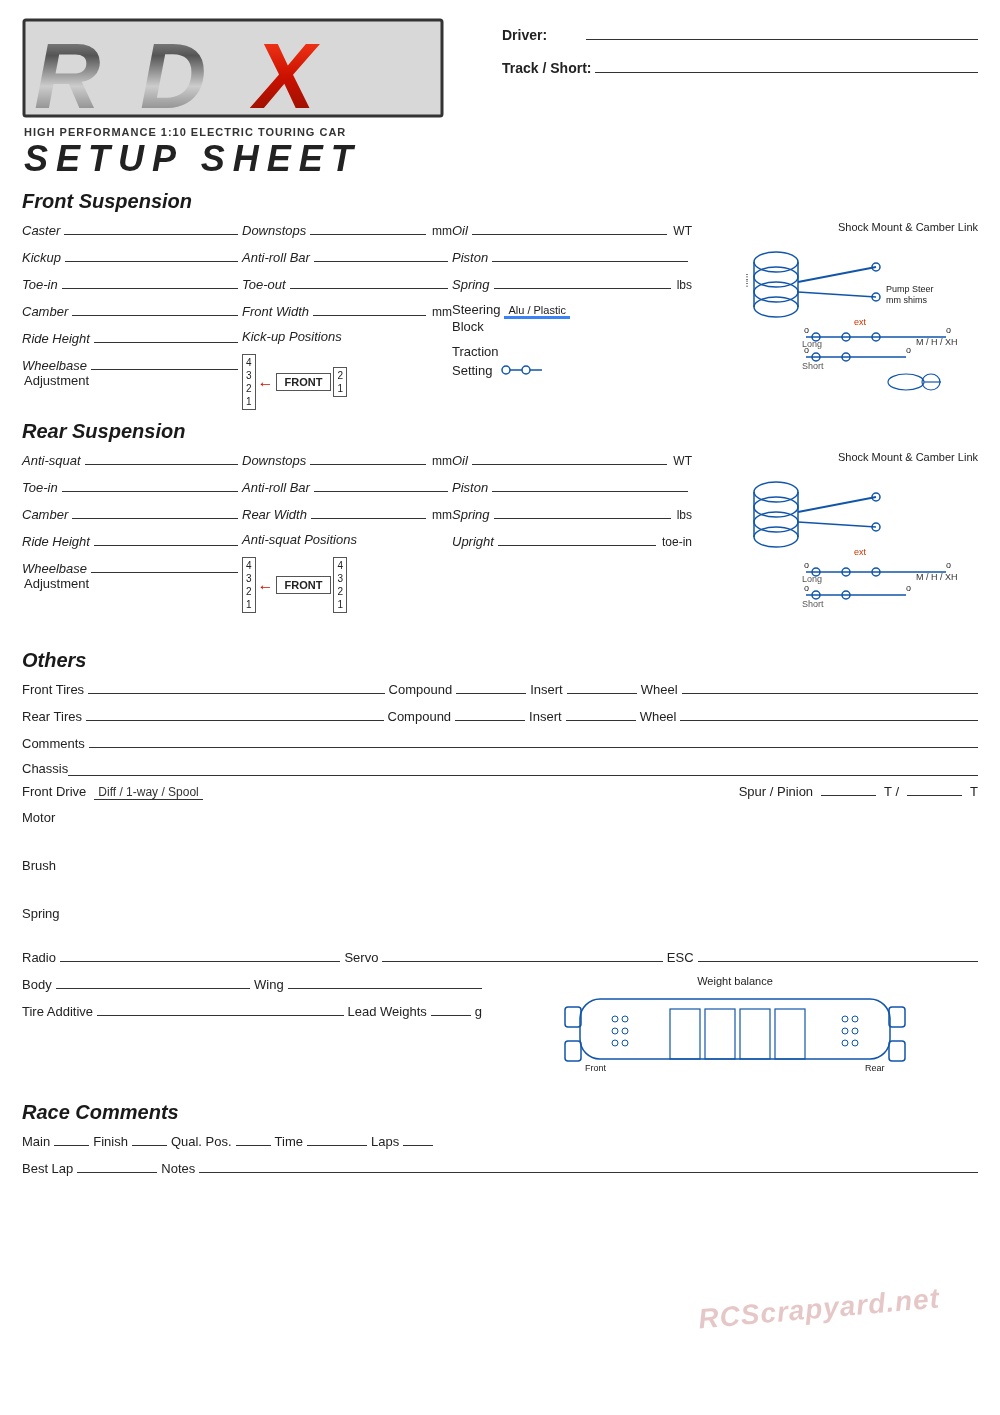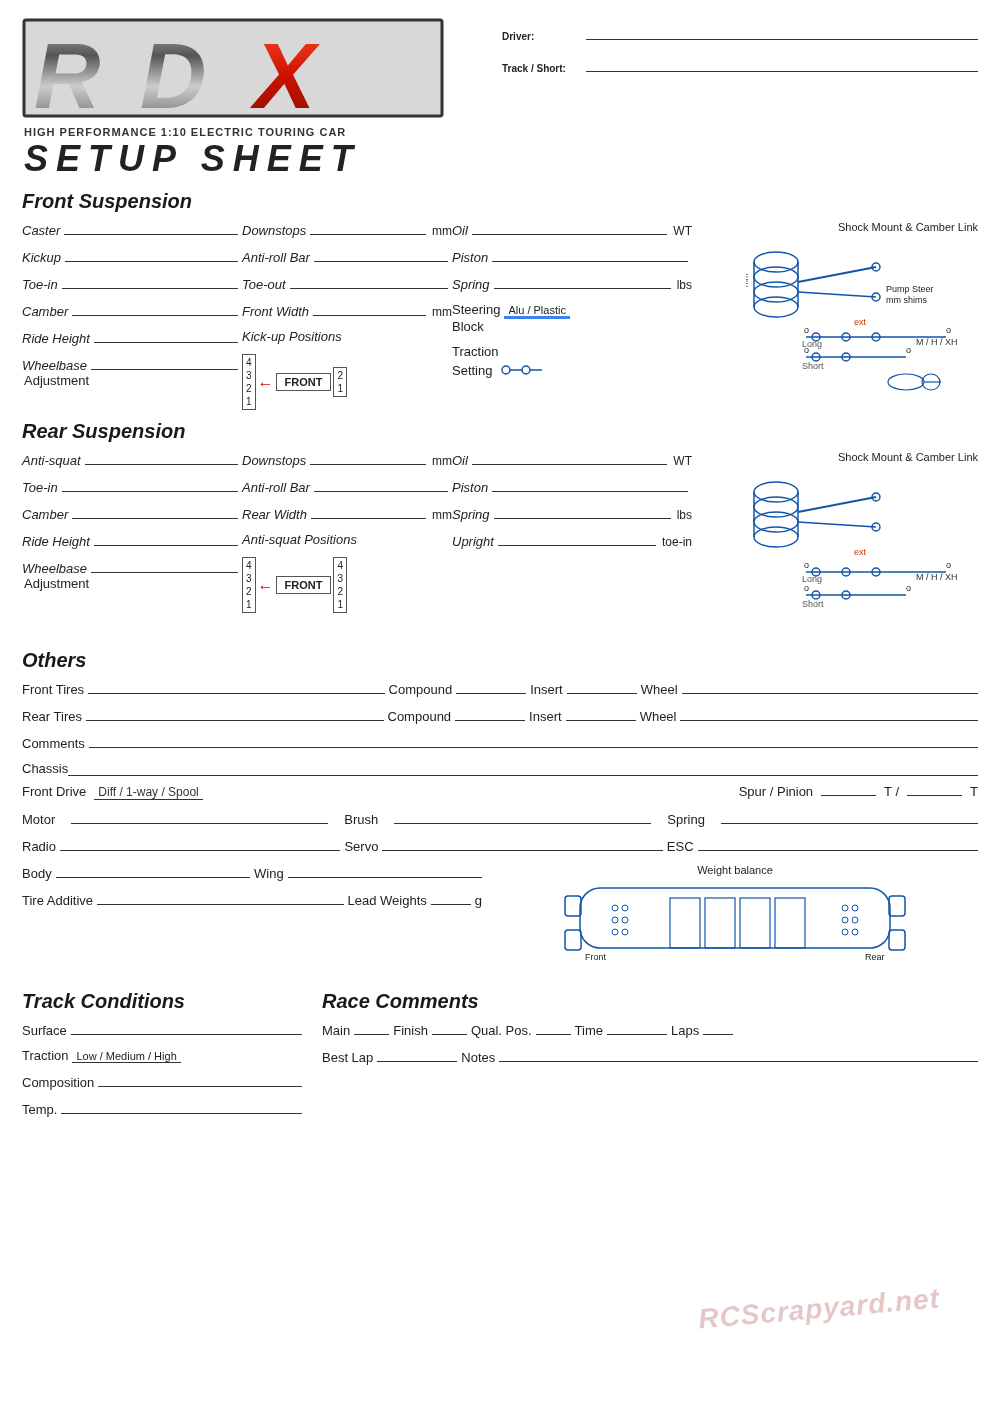--- a/index.html
+++ b/index.html
@@ -44,21 +44,21 @@
       letter-spacing: 8px;
       color: #222;
       margin-top: 0px;
       margin-left: 2px;
       font-family: Arial Black, Arial, sans-serif;
     }
     .info-fields {
       flex: 1;
       padding-left: 20px;
       padding-top: 6px;
-      font-size: 10px;
+      font-size: 14px;
     }
     .info-row {
       display: flex;
       align-items: baseline;
       margin-bottom: 14px;
     }
     .info-label {
       min-width: 80px;
       font-weight: 600;
     }
@@ -493,21 +493,21 @@
     <span>Front Drive</span>
     <span style="border-bottom:1px solid #333; font-size:12px; color:#333; padding: 0 4px;">Diff / 1-way / Spool</span>
     <div style="flex:1;"></div>
     <span>Spur / Pinion</span>
     <div style="border-bottom:1px solid #333; flex:0 0 55px; height:14px;"></div>
     <span>T /</span>
     <div style="border-bottom:1px solid #333; flex:0 0 55px; height:14px;"></div>
     <span>T</span>
   </div>
 
-  <div style="display:flex; align-items:baseline; margin-bottom:10px; font-size:13px; gap:16px;">
+  <div style="display:flex; align-items:baseline; margin-bottom:10px; font-size:13px; gap:16px;flex-direction:column;">
     <span>Motor</span>
     <div style="border-bottom:1px solid #333; flex:1; height:14px;"></div>
     <span>Brush</span>
     <div style="border-bottom:1px solid #333; flex:1; height:14px;"></div>
     <span>Spring</span>
     <div style="border-bottom:1px solid #333; flex:1; height:14px;"></div>
   </div>
 
   <div style="display:flex; align-items:baseline; margin-bottom:10px; font-size:13px; gap:4px;">
     <span>Radio</span>
@@ -566,39 +566,20 @@
         <rect x="5" y="18" width="16" height="20" rx="3" fill="none" stroke="#1155aa" stroke-width="1.5"></rect>
         <rect x="5" y="52" width="16" height="20" rx="3" fill="none" stroke="#1155aa" stroke-width="1.5"></rect>
         <rect x="329" y="18" width="16" height="20" rx="3" fill="none" stroke="#1155aa" stroke-width="1.5"></rect>
         <rect x="329" y="52" width="16" height="20" rx="3" fill="none" stroke="#1155aa" stroke-width="1.5"></rect>
       </svg>
     </div>
   </div>
 
   <div style="display:flex; gap:20px; align-items:flex-start;">
 
-    <div style="flex:0 0 280px;">
-      <div class="section-header">Track Conditions</div>
-      <div style="display:flex; align-items:baseline; margin-bottom:10px; font-size:13px; gap:4px;">
-        <span>Surface</span>
-        <div style="border-bottom:1px solid #333; flex:1; height:14px;"></div>
-      </div>
-      <div style="display:flex; align-items:baseline; margin-bottom:10px; font-size:13px; gap:4px;">
-        <span>Traction</span>
-        <span style="border-bottom:1px solid #333; font-size:11px; padding:0 4px;">Low / Medium / High</span>
-      </div>
-      <div style="display:flex; align-items:baseline; margin-bottom:10px; font-size:13px; gap:4px;">
-        <span>Composition</span>
-        <div style="border-bottom:1px solid #333; flex:1; height:14px;"></div>
-      </div>
-      <div style="display:flex; align-items:baseline; font-size:13px; gap:4px;">
-        <span>Temp.</span>
-        <div style="border-bottom:1px solid #333; flex:1; height:14px;"></div>
-      </div>
-    </div>
 
     <div style="flex:1;">
       <div class="section-header">Race Comments</div>
       <div style="display:flex; align-items:baseline; margin-bottom:10px; font-size:13px; gap:4px; flex-wrap:wrap;">
         <span>Main</span>
         <div style="border-bottom:1px solid #333; flex:0 0 35px; height:14px;"></div>
         <span>Finish</span>
         <div style="border-bottom:1px solid #333; flex:0 0 35px; height:14px;"></div>
         <span>Qual. Pos.</span>
         <div style="border-bottom:1px solid #333; flex:0 0 35px; height:14px;"></div>

